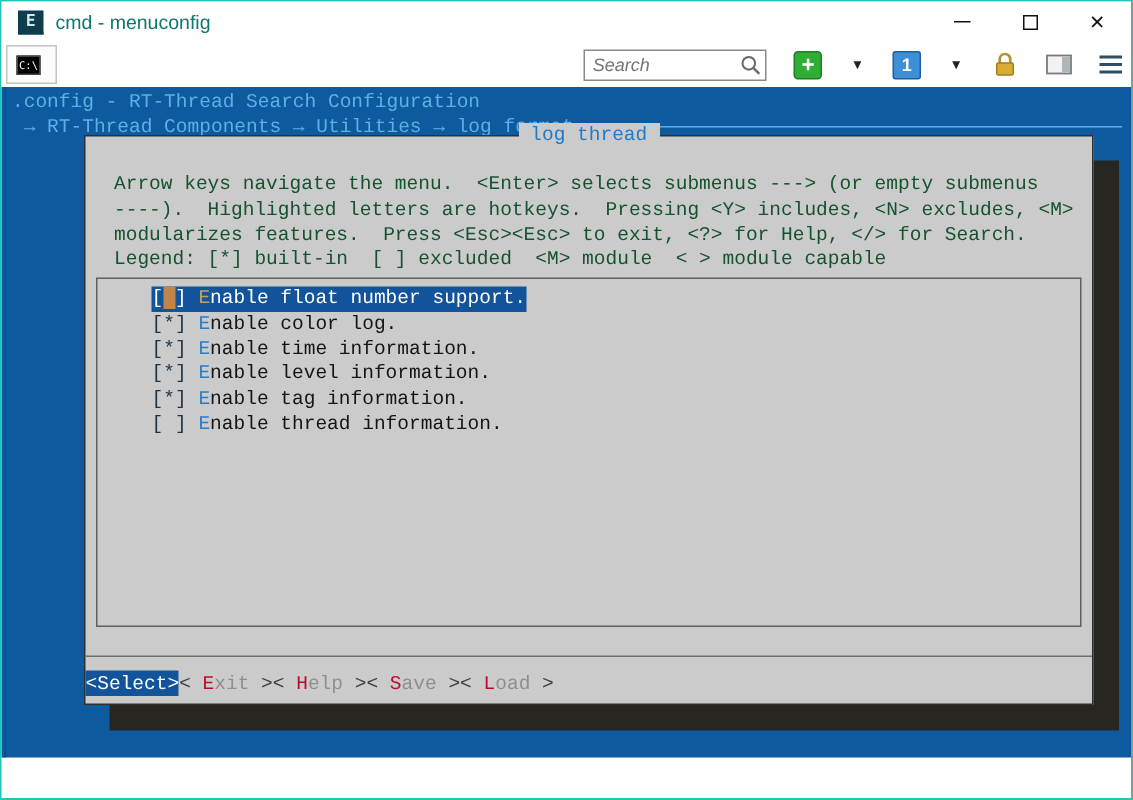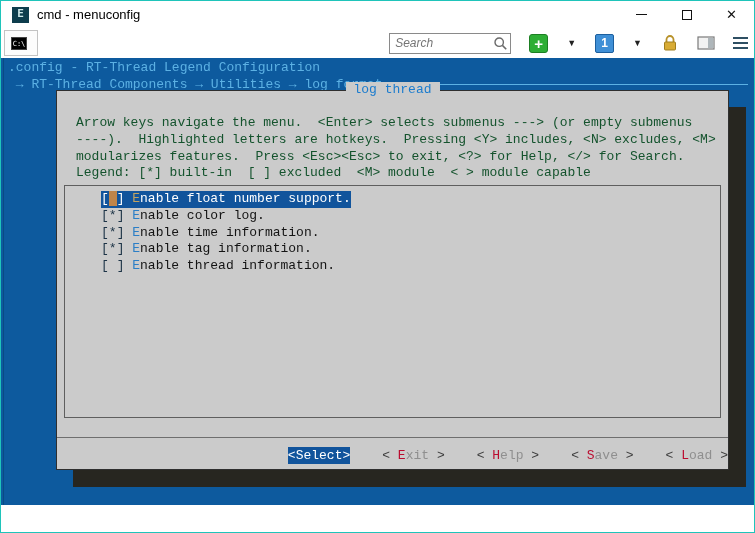--- a/index.html
+++ b/index.html
@@ -6,21 +6,21 @@
   *{box-sizing:border-box;}
   .window{
     position:relative;width:755px;height:533px;background:#ffffff;
     border:1px solid #1fc4ba;overflow:hidden;
     font-family:"Liberation Sans",sans-serif;
   }
   
   .titlebar{height:27px;background:#fff;display:flex;align-items:center;padding-left:11px;}
   .app-icon{width:17px;height:16px;background:#0e3d4d;color:#cfe9ea;font-family:"DejaVu Sans Mono",monospace;
     font-size:11px;font-weight:bold;display:flex;align-items:center;justify-content:center;border-bottom:2px solid #0e3d4d;}
-  .title-text{margin-left:8px;font-size:13px;color:#000000;}
+  .title-text{margin-left:8px;font-size:13px;color:#0f766e;}
   .win-controls{margin-left:auto;display:flex;height:100%;}
   .win-btn{width:45px;height:100%;display:flex;align-items:center;justify-content:center;color:#111;font-size:12px;}
   .glyph-min{width:11px;height:1px;background:#111;}
   .glyph-max{width:10px;height:10px;border:1px solid #111;}
   .glyph-close{font-size:13px;line-height:1;}
   
   .tabbar{height:30px;background:#fff;display:flex;align-items:center;padding:0 6px 0 3px;}
   .tab{display:flex;align-items:center;gap:6px;border:1px solid #c3c3c3;background:#fcfcfc;
     height:26px;padding:0 10px 0 6px;font-size:13px;color:#1a1a1a;}
   .cmd-icon{width:16px;height:13px;background:#000;color:#fff;font-size:7px;line-height:13px;
@@ -60,21 +60,21 @@
   .mrow{line-height:16.8px;white-space:pre;width:fit-content;}
   .mrow span{white-space:pre;}
   .st{color:#1c3346;}
   .hk{color:#2b7ec6;}
   .txt{color:#141414;}
   .mrow.sel{background:#11549c;}
   .mrow.sel .st,.mrow.sel .txt{color:#ffffff;}
   .mrow.sel .hk{color:#c2a360;}
   .cursor{background:#c0854a;}
   .separator{position:absolute;left:0;right:0;top:346px;border-top:1px solid #6f6f6f;}
-  .buttons{position:absolute;left:0;right:0;top:356px;display:flex;justify-content:flex-end;gap:32px;line-height:17px;}
+  .buttons{position:absolute;left:0;right:0;top:356px;display:flex;justify-content:flex-start;line-height:17px;}
   .btn{white-space:pre;}
   .btn .lead,.btn .tail{color:#3d3d3d;}
   .btn .brest{color:#8f8f8f;}
   .btn .bhk{color:#bb0c2f;}
   .btn.sel-btn{background:#11549c;color:#ffffff;}
   
   .statusbar{height:27px;background:#0b2930;border-top:1px solid #34808d;display:flex;align-items:center;
     color:#e6ecee;font-size:12px;padding:0 4px;position:relative;}
   .status-right{margin-left:auto;display:flex;gap:13px;margin-right:20px;white-space:pre;}
   .grip{position:absolute;right:1px;bottom:1px;width:15px;height:15px;
@@ -125,21 +125,21 @@
       <svg width="18" height="16" viewBox="0 0 18 16">
         <rect x="1" y="2" width="16" height="12" fill="#f2f2f2" stroke="#7a7a7a" stroke-width="1.2"></rect>
         <rect x="11" y="2.8" width="5.4" height="10.4" fill="#aeb6ba"></rect>
       </svg>
       <span class="bars"></span>
     </div>
   </div>
 
   <div class="terminal">
     <div class="scrollhint"></div>
-    <div class="term-line line1">.config - RT-Thread Legend Configuration</div>
+    <div class="term-line line1">.config - RT-Thread Search Configuration</div>
     <div class="term-line line2">
       <span style="white-space:pre"> → RT-Thread Components → Utilities → log format </span>
       <span class="hline"></span>
     </div>
 
     <div class="dlg-shadow"></div>
 
     <div class="dialog">
       <div class="dlg-title">log thread</div>
 
@@ -153,20 +153,21 @@
       <div class="menu-box">
         <div class="menu-items">
 
           <div class="mrow sel"><span class="st">[</span><span class="st cursor"> </span><span class="st">]</span><span class="st"> </span><span class="hk">E</span><span class="txt">nable float number support.</span></div>
 
           <div class="mrow"><span class="st">[</span><span class="st">*</span><span class="st">]</span><span class="st"> </span><span class="hk">E</span><span class="txt">nable color log.</span></div>
 
           <div class="mrow"><span class="st">[</span><span class="st">*</span><span class="st">]</span><span class="st"> </span><span class="hk">E</span><span class="txt">nable time information.</span></div>
 
 
+          <div class="mrow"><span class="st">[</span><span class="st">*</span><span class="st">]</span><span class="st"> </span><span class="hk">E</span><span class="txt">nable level information.</span></div>
 
           <div class="mrow"><span class="st">[</span><span class="st">*</span><span class="st">]</span><span class="st"> </span><span class="hk">E</span><span class="txt">nable tag information.</span></div>
 
           <div class="mrow"><span class="st">[</span><span class="st"> </span><span class="st">]</span><span class="st"> </span><span class="hk">E</span><span class="txt">nable thread information.</span></div>
 
         </div>
       </div>
 
       <div class="separator"></div>
 

